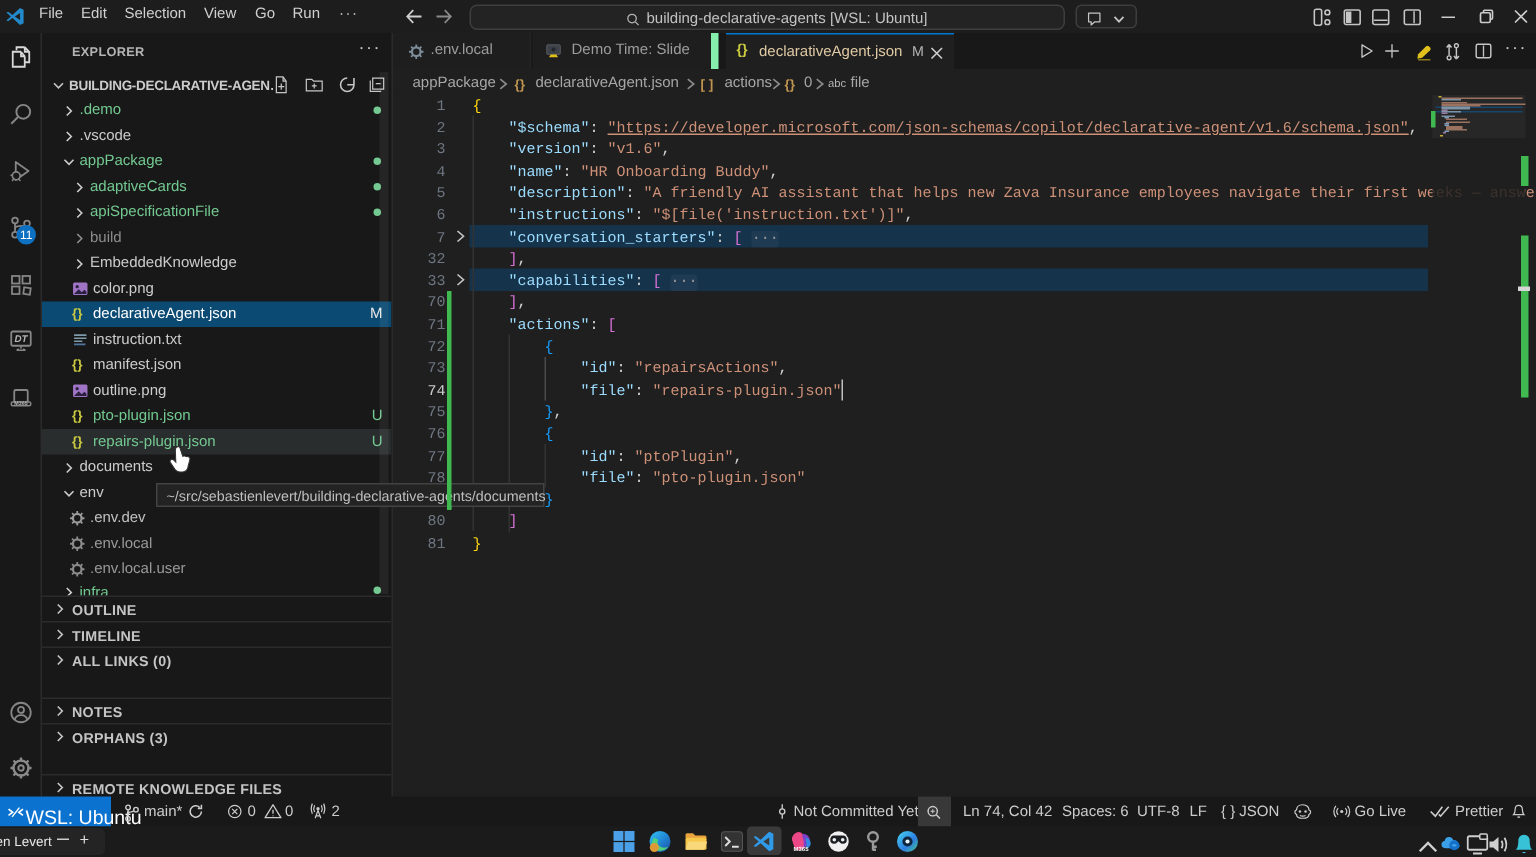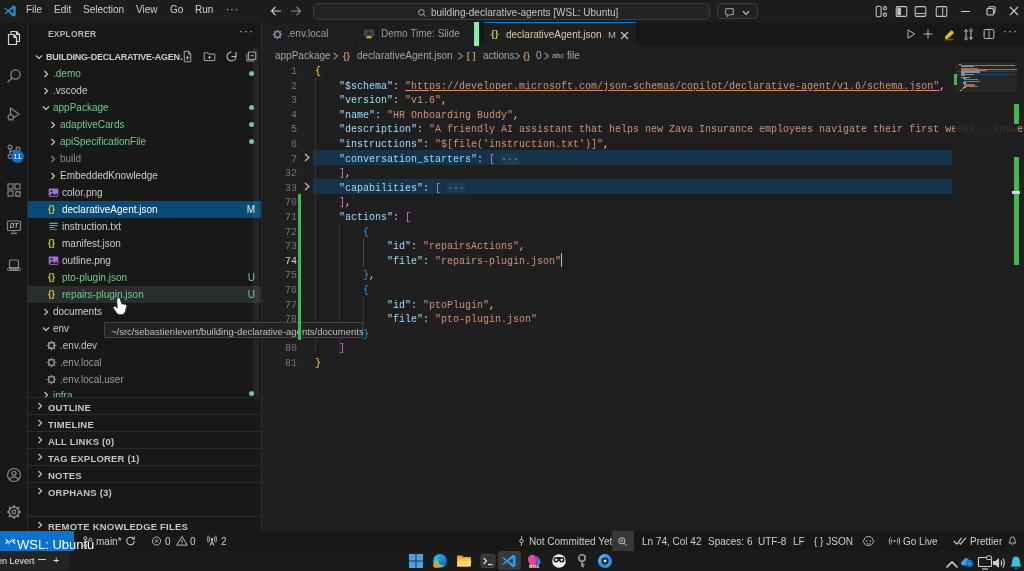--- a/index.html
+++ b/index.html
@@ -319,26 +319,20 @@
           <path d="M2.5 1 L5.5 4 L2.5 7" stroke="#c5c5c5" stroke-width="1.1" fill="none"></path>
         </svg>
         <div class="seclabel" style="left:20px; top:4px;">TIMELINE</div>
       </div>
     <div class="sechdr" style="top:408.5px;">
         <svg class="chev" style="left:8px;" width="8" height="8" viewBox="0 0 8 8">
           <path d="M2.5 1 L5.5 4 L2.5 7" stroke="#c5c5c5" stroke-width="1.1" fill="none"></path>
         </svg>
         <div class="seclabel" style="left:20px; top:4px;">ALL LINKS (0)</div>
       </div>
-    <div class="sechdr" style="top:425.5px;">
-        <svg class="chev" style="left:8px;" width="8" height="8" viewBox="0 0 8 8">
-          <path d="M2.5 1 L5.5 4 L2.5 7" stroke="#c5c5c5" stroke-width="1.1" fill="none"></path>
-        </svg>
-        <div class="seclabel" style="left:20px; top:4px;">TAG EXPLORER (1)</div>
-      </div>
     <div class="sechdr" style="top:442.5px;">
         <svg class="chev" style="left:8px;" width="8" height="8" viewBox="0 0 8 8">
           <path d="M2.5 1 L5.5 4 L2.5 7" stroke="#c5c5c5" stroke-width="1.1" fill="none"></path>
         </svg>
         <div class="seclabel" style="left:20px; top:4px;">NOTES</div>
       </div>
     <div class="sechdr" style="top:459.5px;">
         <svg class="chev" style="left:8px;" width="8" height="8" viewBox="0 0 8 8">
           <path d="M2.5 1 L5.5 4 L2.5 7" stroke="#c5c5c5" stroke-width="1.1" fill="none"></path>
         </svg>

